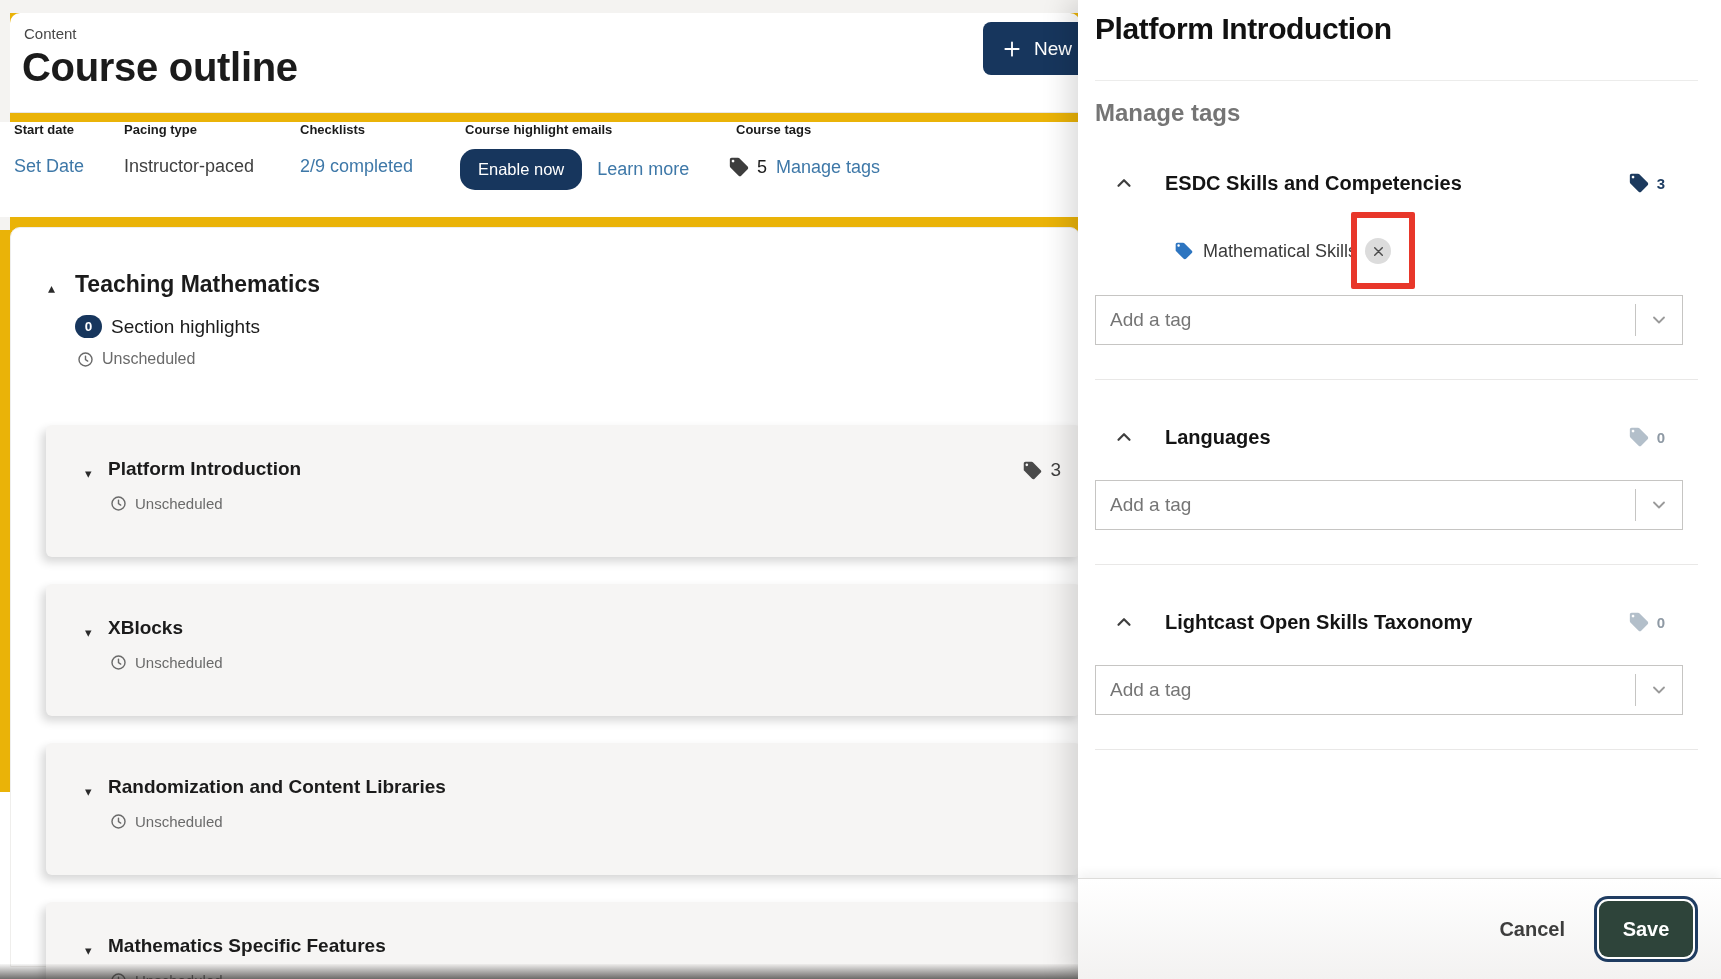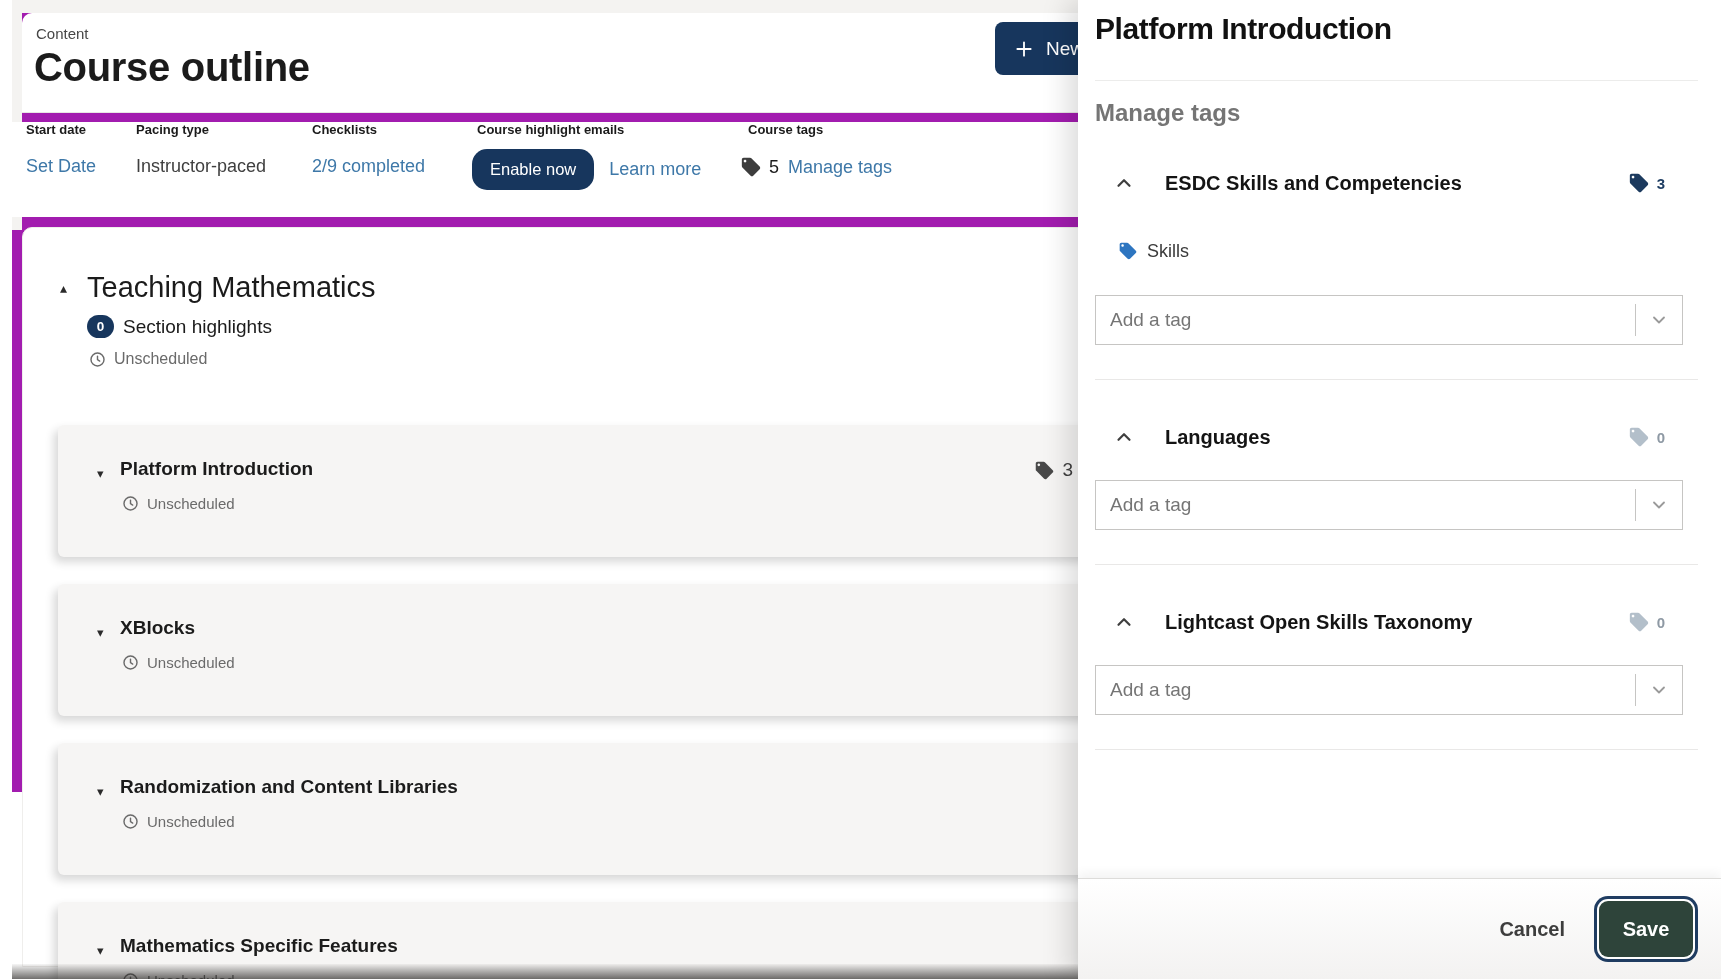--- a/index.html
+++ b/index.html
@@ -1,21 +1,21 @@
 <!DOCTYPE html>
 <html><head>
 <meta charset="utf-8">
 <style>
   * { margin:0; padding:0; box-sizing:border-box; }
   html,body { background:#e9e8e6; }
   body { font-family:"Liberation Sans", sans-serif; }
   .stage { position:relative; width:1721px; height:979px; background:#fff; overflow:hidden; }
 
   
-  .left { position:absolute; left:12px; top:0; width:1080px; height:792px; background:#a21caf; }
+  .left { position:absolute; left:0; top:0; width:1080px; height:792px; background:#eab308; }
   .topstrip { position:absolute; left:0; top:0; width:1080px; height:13px; background:#f4f3f1; }
   .leftstrip { position:absolute; left:0; top:0; width:10px; height:230px; background:#f4f3f1; }
 
   .header-card { position:absolute; left:10px; top:13px; width:1070px; height:100px;
                  background:#fff; border-radius:10px 10px 0 0; border-bottom:1px solid #e8e7e5; }
   .eyebrow { position:absolute; left:14px; top:12px; font-size:15px; color:#474747; }
   .page-title { position:absolute; left:12px; top:32px; font-size:40px; font-weight:700; color:#1b1b1b; letter-spacing:-0.3px; }
   .new-btn { position:absolute; left:973px; top:9px; width:150px; height:53px; background:#17365d; color:#fff;
              border:none; border-radius:8px; font-family:inherit; font-size:19px; display:flex; align-items:center;
              gap:12px; padding-left:19px; cursor:pointer; }
@@ -31,21 +31,21 @@
                 font-size:16.5px; padding:11px 18px; cursor:pointer; }
   .learn-more { margin-left:15px; font-size:18px; }
   .tag-ico { display:inline-flex; }
   .tag-ico svg { width:22px; height:22px; }
   .meta-tagcount { margin-left:7px; margin-right:9px; color:#1b1b1b; }
 
   .outline-card { position:absolute; left:10px; top:227px; width:1070px; height:740px;
                   background:#fff; border:1px solid #efeeec; border-radius:10px 10px 0 0; }
   .section-head { position:absolute; left:0; top:43px; width:100%; }
   .sec-caret { position:absolute; left:37px; top:9px; font-size:14px; color:#2a2a2a; cursor:pointer; }
-  .sec-title { position:absolute; left:64px; top:0; font-size:29px; font-weight:400; color:#1b1b1b; }
+  .sec-title { position:absolute; left:64px; top:0; font-size:23px; font-weight:700; color:#1b1b1b; }
   .sec-badges { position:absolute; left:64px; top:44px; display:flex; align-items:center; gap:9px; }
   .pill { min-width:27px; height:23px; background:#17365d; color:#fff; border-radius:12px; font-size:13.5px;
           font-weight:700; display:flex; align-items:center; justify-content:center; padding:0 8px; }
   .sec-highlights { font-size:19px; color:#1b1b1b; }
   .sec-sched { position:absolute; left:66px; top:79px; display:flex; align-items:center; gap:8px;
                font-size:16px; color:#6a6a6a; }
   .clock svg { width:17px; height:17px; display:block; }
 
   .subsections { position:absolute; left:35px; top:197px; width:1035px; }
   .sub-card { position:relative; width:1035px; height:132px; background:#f6f5f4; border-radius:6px;
@@ -274,26 +274,33 @@
       </button>
       <span class="group-name">ESDC Skills and Competencies</span>
       <span class="group-count active">
         <svg viewBox="0 0 24 24" fill="currentColor">
                 <path d="M21.41 11.58l-9-9C12.05 2.22 11.55 2 11 2H4c-1.1 0-2 .9-2 2v7c0 .55.22 1.05.59 1.42l9 9c.36.36.86.58 1.41.58.55 0 1.05-.22 1.41-.59l7-7c.37-.36.59-.86.59-1.41 0-.55-.22-1.06-.59-1.42zM5.5 7C4.67 7 4 6.33 4 5.5S4.67 4 5.5 4 7 4.67 7 5.5 6.33 7 5.5 7z"></path>
               </svg>
         <span>3</span>
       </span>
     </div>
     <div class="tree">
-            <div class="tree-row" style="padding-left: 23px;">
+            <div class="tree-row" style="padding-left: 79px;">
     <svg class="leaf" viewBox="0 0 24 24" fill="currentColor">
                 <path d="M21.41 11.58l-9-9C12.05 2.22 11.55 2 11 2H4c-1.1 0-2 .9-2 2v7c0 .55.22 1.05.59 1.42l9 9c.36.36.86.58 1.41.58.55 0 1.05-.22 1.41-.59l7-7c.37-.36.59-.86.59-1.41 0-.55-.22-1.06-.59-1.42zM5.5 7C4.67 7 4 6.33 4 5.5S4.67 4 5.5 4 7 4.67 7 5.5 6.33 7 5.5 7z"></path>
               </svg>
-    <span class="tree-label">Skills</span>
-
+    <span class="tree-label">Mathematical Skills</span>
+    <span class="remove-wrap">
+      <div class="annotation"></div>
+      <button class="remove-btn">
+        <svg viewBox="0 0 24 24" fill="none" stroke="currentColor" stroke-width="2.6" stroke-linecap="round">
+                    <path d="M5 5l14 14M19 5L5 19"></path>
+                  </svg>
+      </button>
+    </span>
   </div>
           </div>
     <div class="combobox">
       <input type="text" placeholder="Add a tag" style="">
       <div class="cb-divider"></div>
       <button class="cb-btn">
         <svg viewBox="0 0 24 24" fill="none" stroke="currentColor" stroke-width="2.2" stroke-linecap="round" stroke-linejoin="round">
                 <polyline points="6 9 12 15 18 9"></polyline>
               </svg>
       </button>

